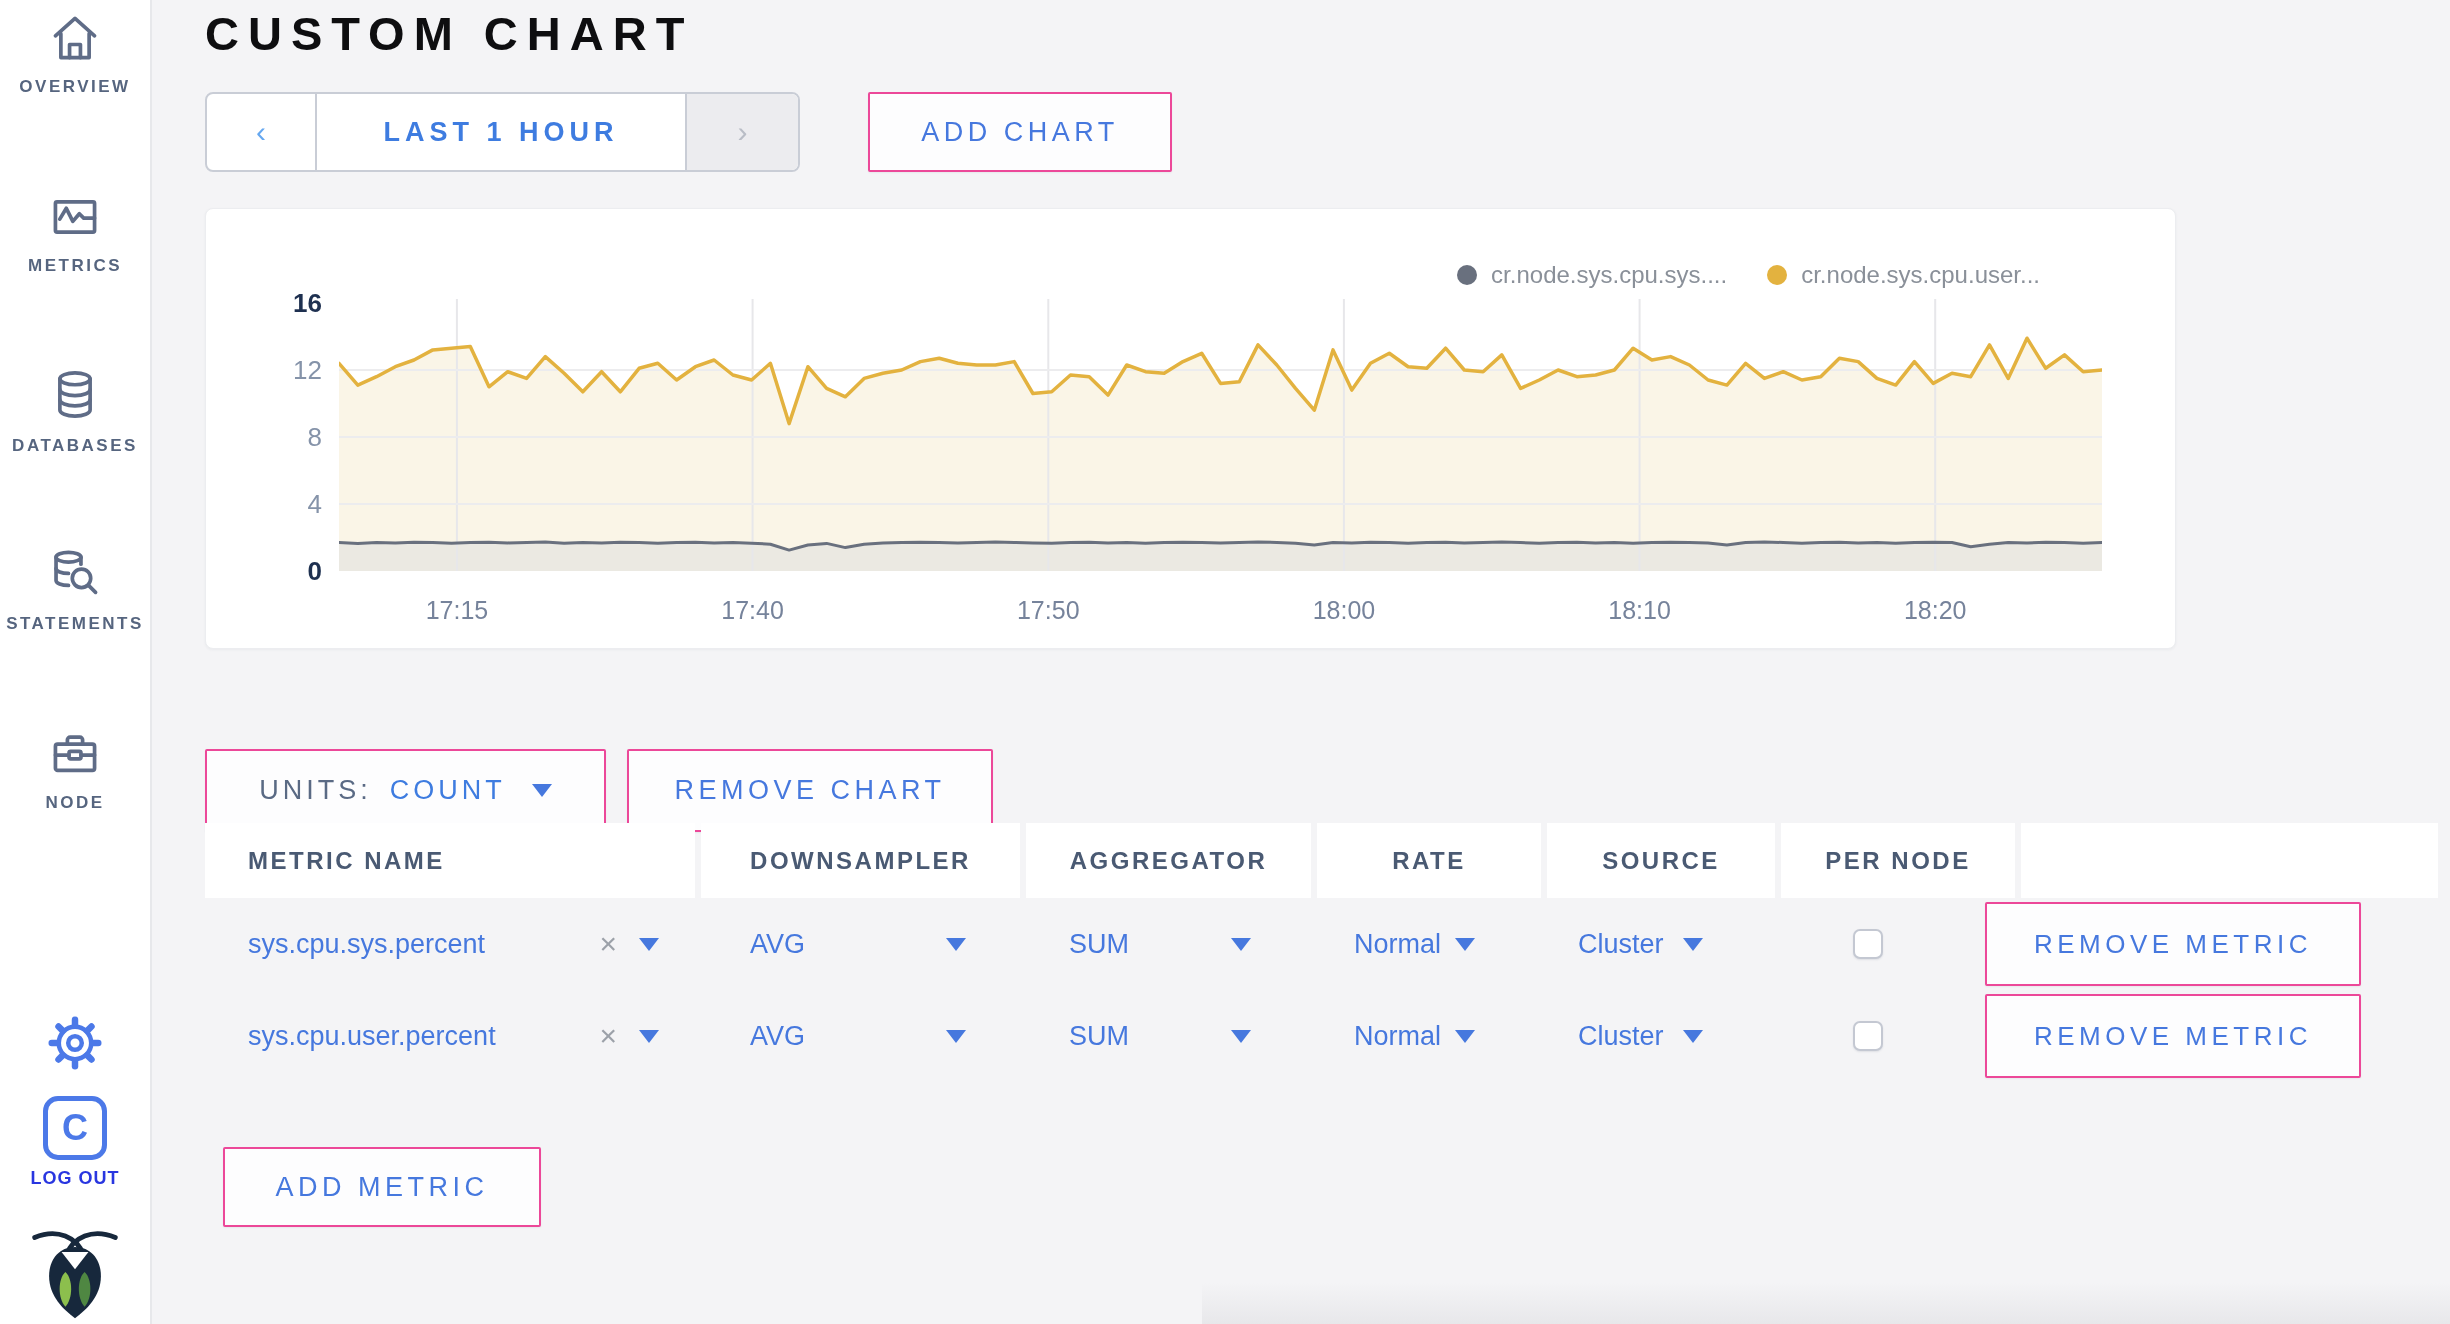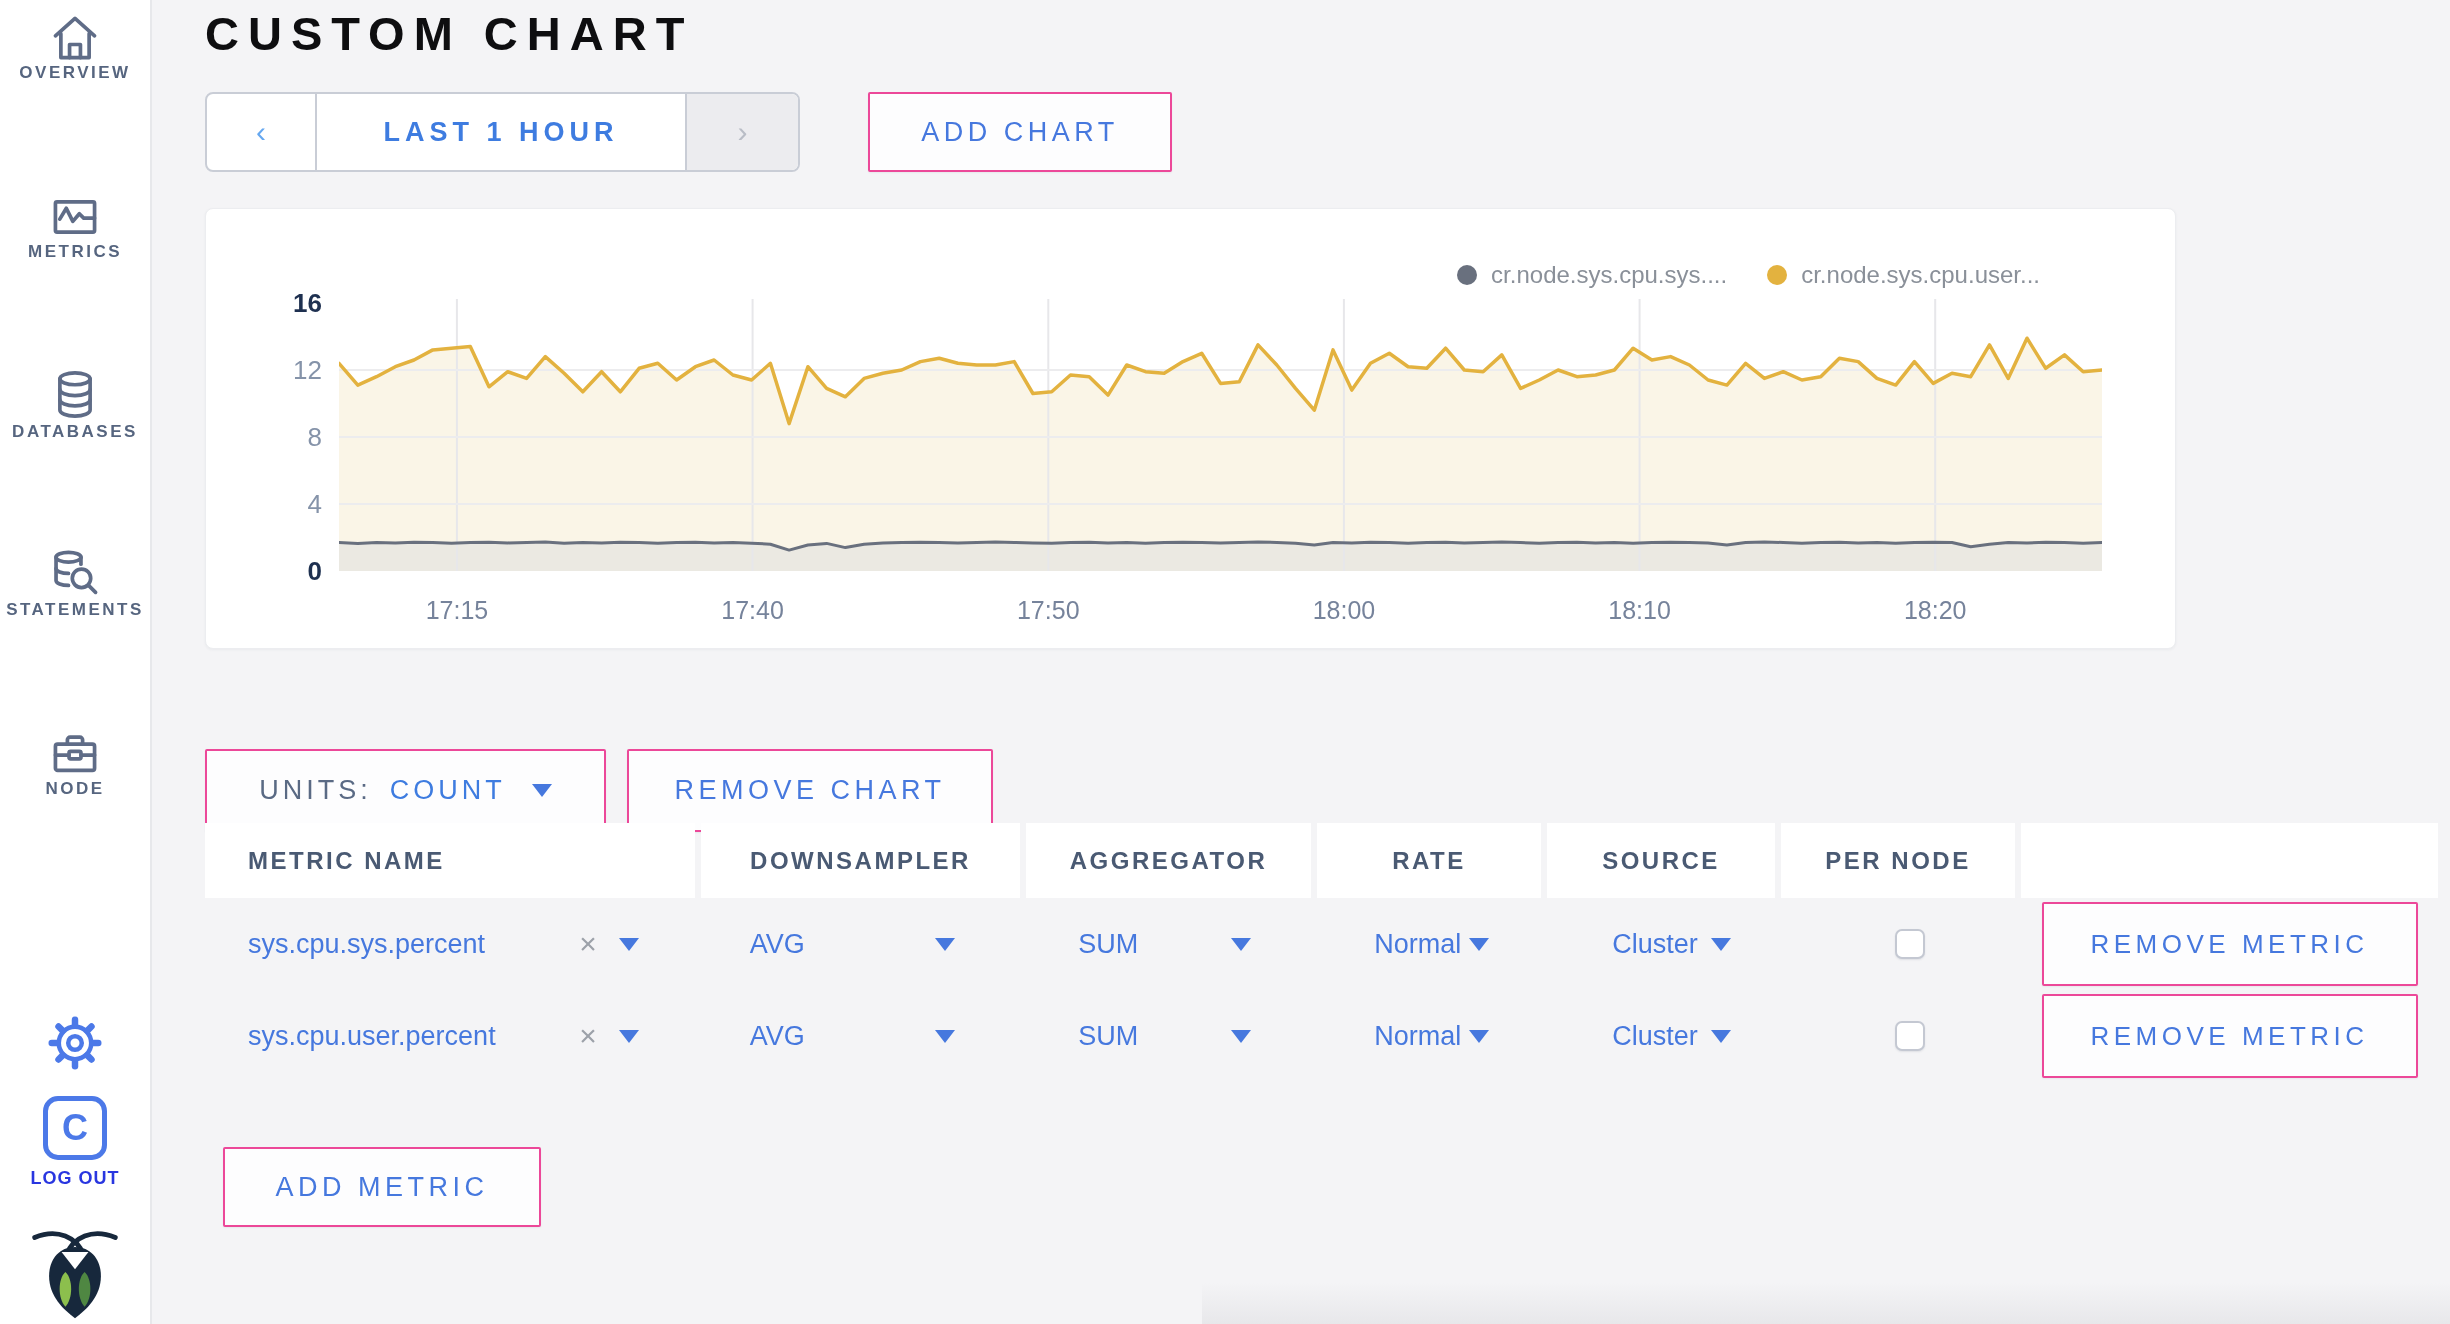--- a/index.html
+++ b/index.html
@@ -4,21 +4,21 @@
 <style>
   * { margin:0; padding:0; box-sizing:border-box; }
   html,body { width:2450px; height:1324px; overflow:hidden; }
   body { font-family:"Liberation Sans", sans-serif; background:#F4F4F6; position:relative; }
 
   
   #sidebar { position:absolute; left:0; top:0; width:152px; height:1324px;
              background:#FFFFFF; border-right:2px solid #E7E8EB; z-index:5; }
   .side-item { position:absolute; left:0; width:150px; display:flex; flex-direction:column;
                align-items:center; cursor:pointer; }
-  .side-item .lbl { font-size:17px; font-weight:700; letter-spacing:2.5px;
+  .side-item .lbl { margin-top:14px; font-size:17px; font-weight:700; letter-spacing:2.5px;
                     color:#56657F; text-align:center; }
   .side-item svg { display:block; }
   .logout-box { width:64px; height:64px; border:5px solid #4C79E8; border-radius:15px;
                 display:flex; align-items:center; justify-content:center;
                 color:#4C79E8; font-size:36px; font-weight:700; }
   .logout-lbl { margin-top:8px; font-size:18px; font-weight:700; letter-spacing:1px; color:#2936E0; }
 
   
   #main { position:absolute; left:152px; top:0; right:0; bottom:0; }
   .abs { position:absolute; }
@@ -67,21 +67,21 @@
   #remove-chart { left:475px; top:749px; width:366px; height:83px; }
 
   
   #mtable { left:53px; top:823px; width:2233px; }
   .hrow { display:flex; gap:6px; height:75px; }
   .hcell { background:#FFFFFF; display:flex; align-items:center; justify-content:center;
            font-size:24px; font-weight:700; letter-spacing:2.5px; color:#4A5A73; }
   .hcell.first { justify-content:flex-start; padding-left:43px; }
   .c1{width:490px;} .c2{width:319px;} .c3{width:285px;} .c4{width:224px;}
   .c5{width:228px;} .c6{width:234px;} .c7{width:417px;}
-  .mrow { display:flex; gap:20px; height:92px; align-items:center; }
+  .mrow { display:flex; gap:0; height:92px; align-items:center; }
   .cell { display:flex; align-items:center; font-size:27px; color:#4678DE; }
   .name-cell { padding-left:43px; padding-right:36px; }
   .name-cell .mname { flex:1; }
   .name-cell .x { color:#9CA1A9; font-size:30px; margin-right:22px; cursor:pointer; }
   .sel-cell { padding-left:55px; padding-right:48px;justify-content:space-between; }
   .sel-cell .val { flex:1; }
   .chk-cell { justify-content:center; }
   .checkbox { width:30px; height:30px; background:#FFFFFF; border:2px solid #C4C8D2;
               border-radius:7px; box-shadow:0 1px 2px rgba(40,50,80,0.10); cursor:pointer; }
   .rm-btn { width:376px; height:84px; font-size:26px; }

